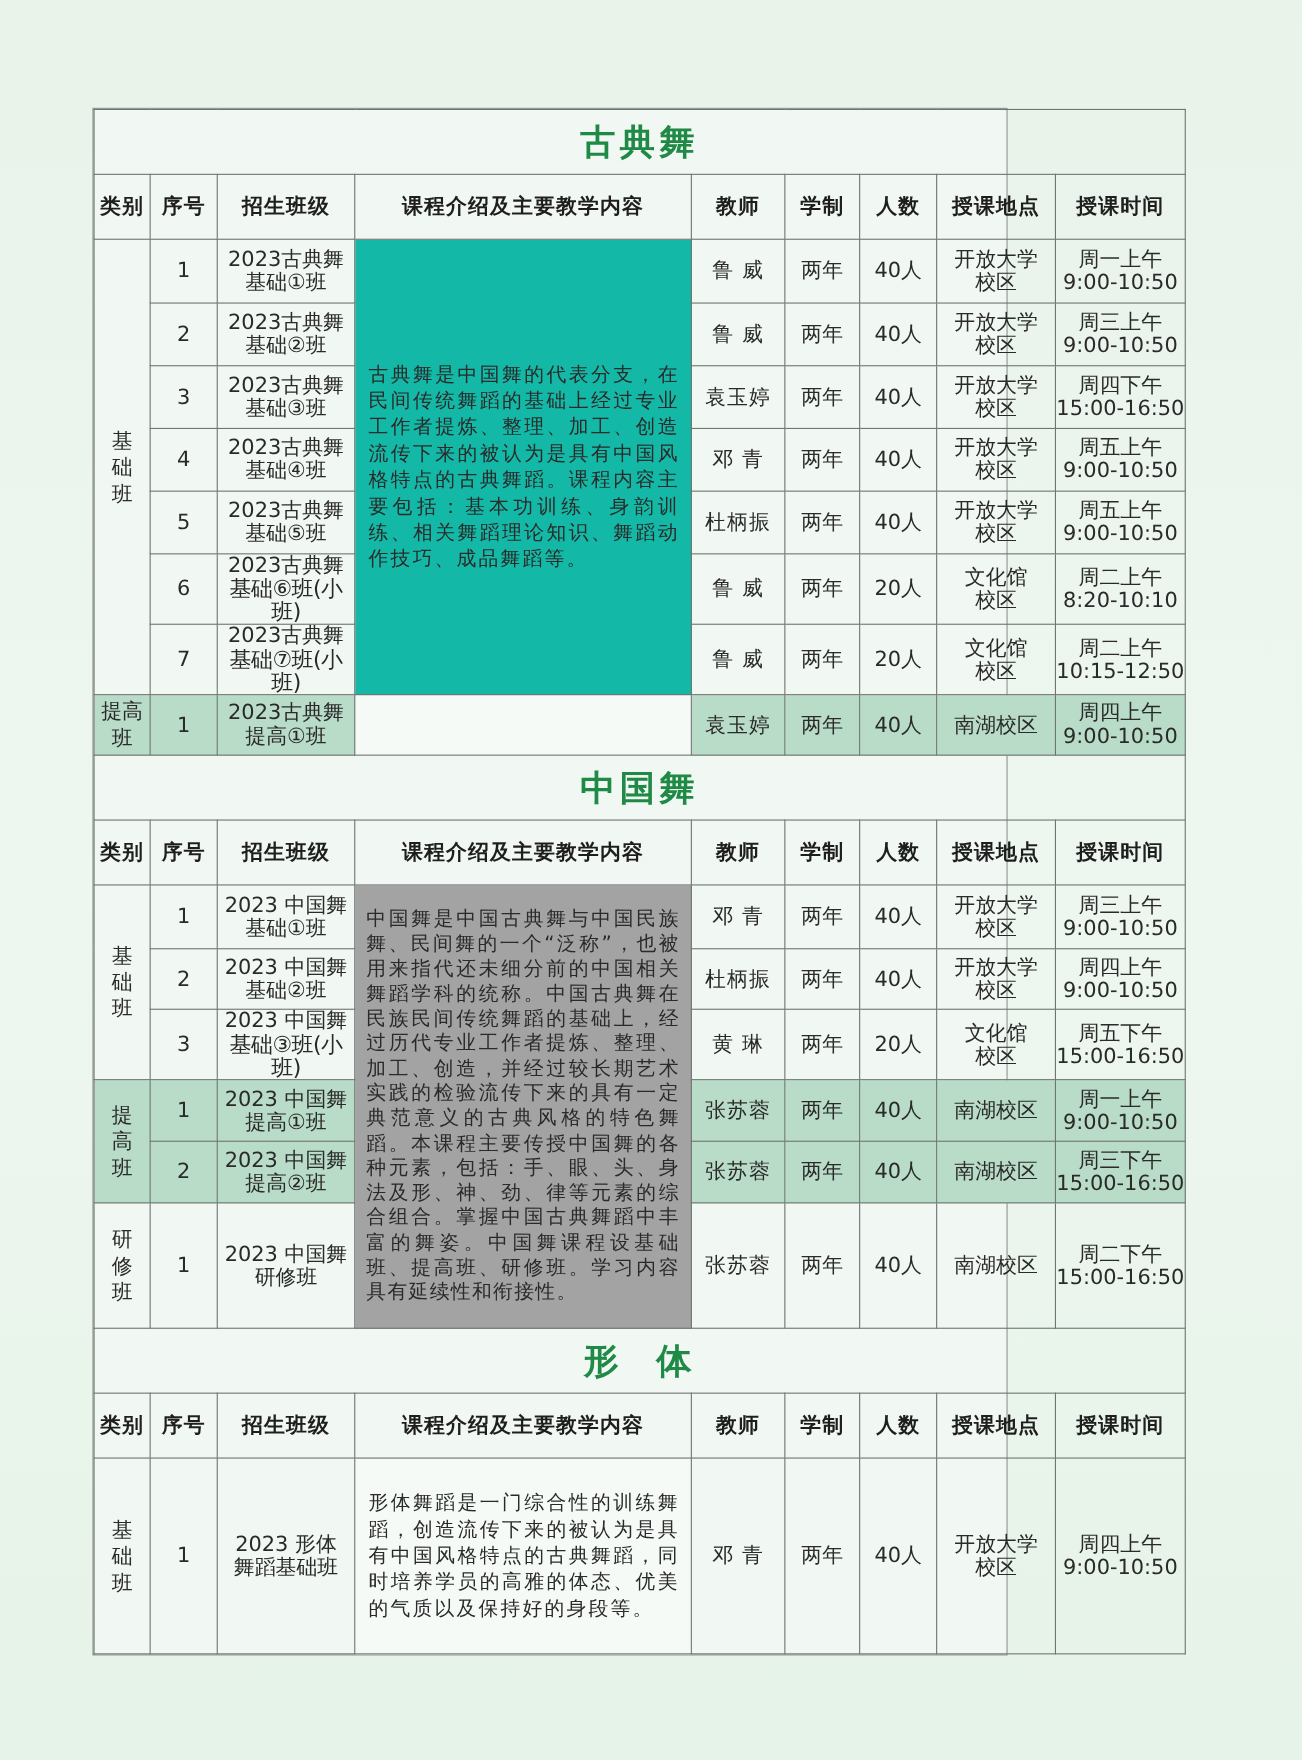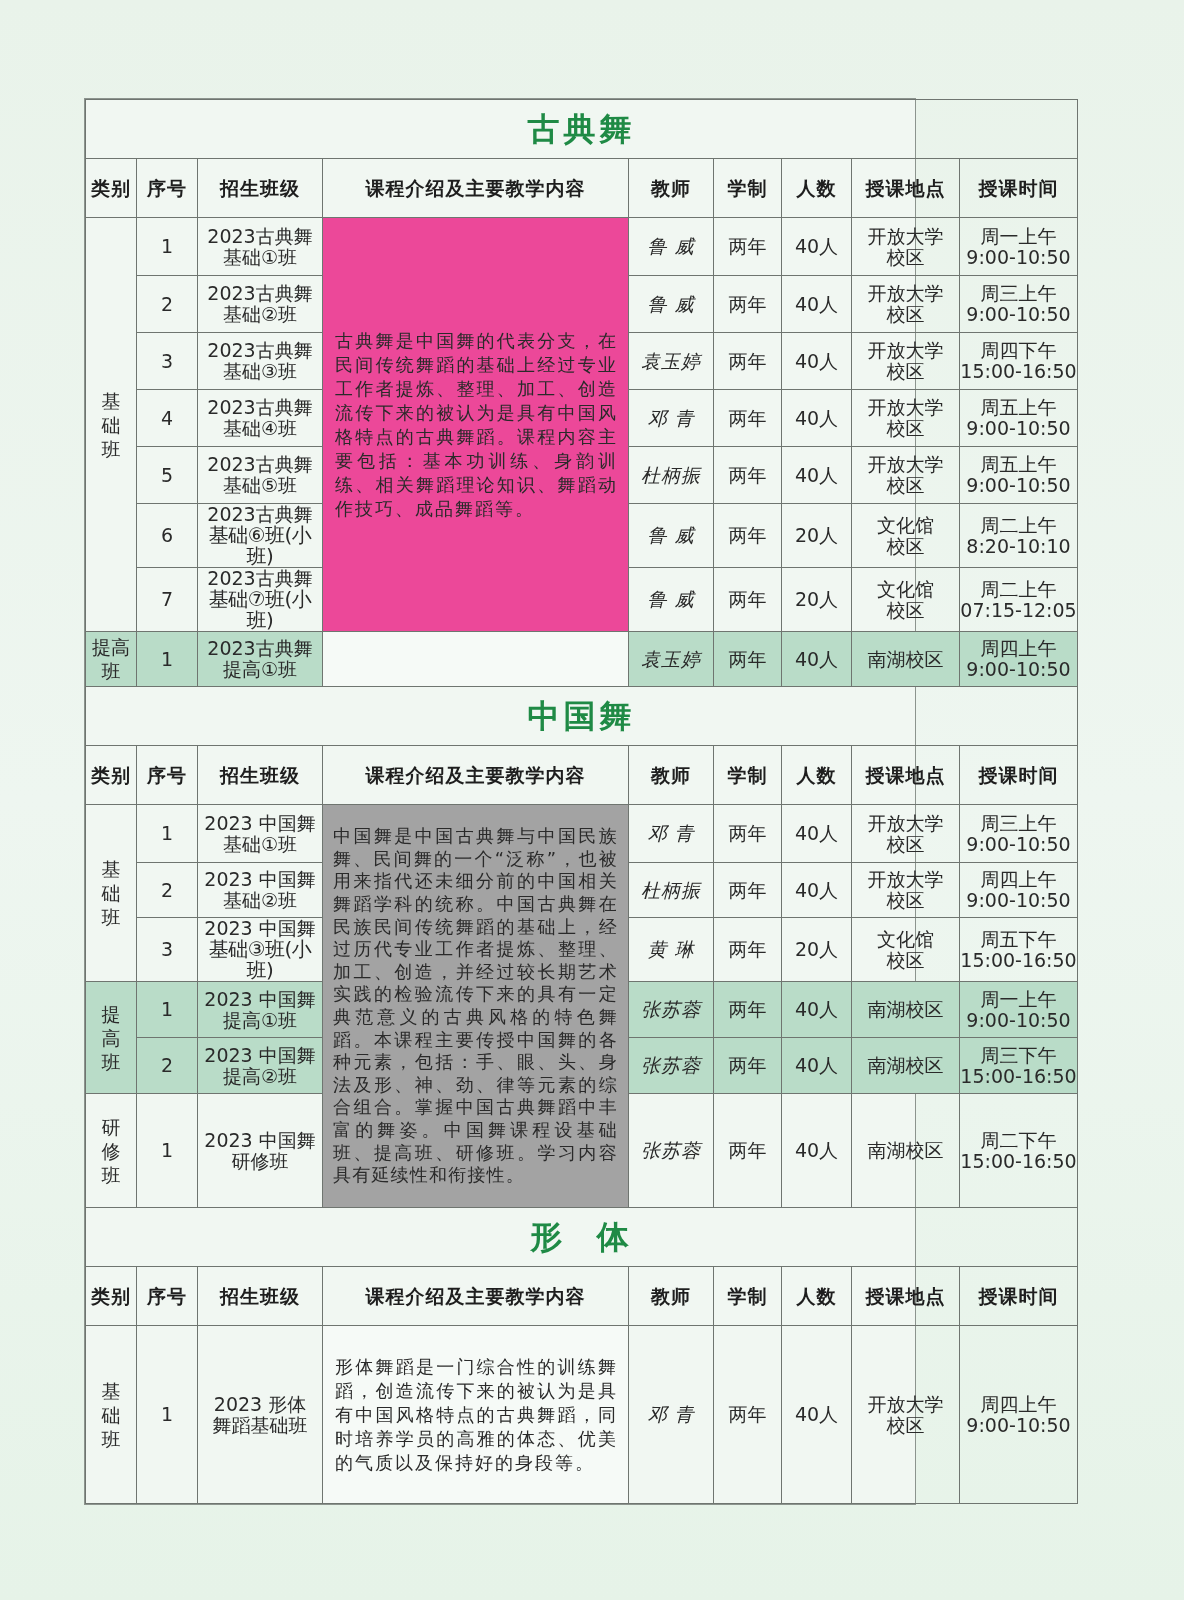--- a/index.html
+++ b/index.html
@@ -33,21 +33,21 @@
   .cat { line-height:24px; }
   .cat span { display:block; }
   .cls span { display:block; }
   .cls .small { font-size:20px; letter-spacing:-0.5px; }
   .desc {
     text-align:justify; vertical-align:middle;
     font-size:18px; line-height:24px; padding:4px 10px 4px 12px;
     letter-spacing:2px;
   }
   .desc.tight { line-height:22.6px; letter-spacing:1.2px; padding:6px 10px; }
-  .teacher { letter-spacing:1px;font-style:italic; }
+  .teacher { letter-spacing:1px; }
   .loc span, .time span { display:block; }
   .time { font-size:19px; line-height:21px;margin-top:16px; }
 </style>
 </head>
 <body>
 
 <div class="sheet">
 <table>
   <colgroup>
     <col style="width:51px">
@@ -82,21 +82,21 @@
           <td rowspan="7" class="cat">
             <span>基</span>
             <span>础</span>
             <span>班</span>
           </td>
           <td>1</td>
           <td class="cls">
             <span>2023古典舞</span>
             <span class="">基础①班</span>
           </td>
-          <td rowspan="7" class="desc" style="background: #ec4899;">古典舞是中国舞的代表分支，在民间传统舞蹈的基础上经过专业工作者提炼、整理、加工、创造流传下来的被认为是具有中国风格特点的古典舞蹈。课程内容主要包括：基本功训练、身韵训练、相关舞蹈理论知识、舞蹈动作技巧、成品舞蹈等。</td>
+          <td rowspan="7" class="desc" style="background: #14b8a6;">古典舞是中国舞的代表分支，在民间传统舞蹈的基础上经过专业工作者提炼、整理、加工、创造流传下来的被认为是具有中国风格特点的古典舞蹈。课程内容主要包括：基本功训练、身韵训练、相关舞蹈理论知识、舞蹈动作技巧、成品舞蹈等。</td>
           <td class="teacher">鲁 威</td>
           <td>两年</td>
           <td>40人</td>
           <td class="loc">
             <span>开放大学</span>
             <span>校区</span>
           </td>
           <td class="time">
             <span>周一上午</span>
             <span>9:00-10:50</span>
@@ -200,21 +200,21 @@
           </td>
           <td class="teacher">鲁 威</td>
           <td>两年</td>
           <td>20人</td>
           <td class="loc">
             <span>文化馆</span>
             <span>校区</span>
           </td>
           <td class="time">
             <span>周二上午</span>
-            <span>07:15-12:05</span>
+            <span>10:15-12:50</span>
           </td>
         </tr>
         <tr class="hl" style="height: 55px;">
           <td rowspan="1" class="cat hl">
             <span>提高</span>
             <span>班</span>
           </td>
           <td>1</td>
           <td class="cls">
             <span>2023古典舞</span>

